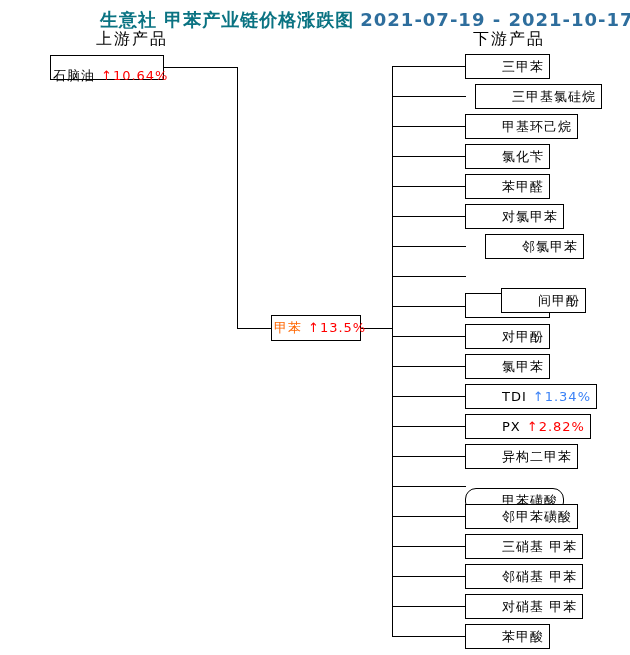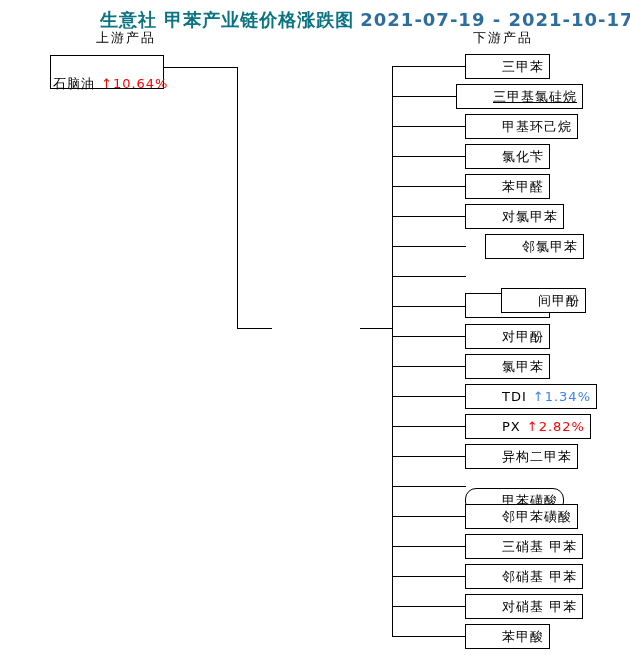--- a/index.html
+++ b/index.html
@@ -3,32 +3,32 @@
 <meta charset="utf-8">
 <style>
   html,body{margin:0;padding:0;background:#ffffff;}
   .canvas{
     position:relative;width:630px;height:655px;background:#ffffff;
     font-family:"DejaVu Sans","Liberation Sans",sans-serif;
     overflow:hidden;
   }
   .title{position:absolute;left:100px;top:8px;font-size:18px;font-weight:bold;letter-spacing:1px;white-space:nowrap;text-align:right;}
   .title .date{font-weight:bold;margin-left:6px;}
-  .sec-label{position:absolute;font-size:13px;color:#000;letter-spacing:2px;white-space:nowrap;}
+  .sec-label{position:absolute;font-size:16px;color:#000;letter-spacing:2px;white-space:nowrap;}
   .upstream-label{left:96px;top:29px;}
   .downstream-label{left:473px;top:29px;}
   .hline{position:absolute;height:0;border-top:1px solid #000;}
   .vline{position:absolute;width:0;border-left:1px solid #000;}
   .node{
     position:absolute;box-sizing:border-box;height:25px;line-height:23px;
     border:1px solid #000;background:#fff;padding:0 5px;
     font-size:13px;color:#000;letter-spacing:1px;white-space:nowrap;
   }
   .node .chg{margin-left:6px;}
-  .up-node{left:50px;top:55px;width:114px;text-align:center;padding:16px 2px;}
+  .up-node{left:50px;top:55px;width:114px;text-align:center;padding:8px 2px;}
   .center-node{left:271px;top:315px;width:90px;height:26px;line-height:24px;text-align:center;padding:0 2px;}
   .ds-node{display:inline-block;padding-left:36px;}
 </style>
 </head>
 <body>
 
 <div class="canvas">
 
   <div class="title">
     <span style="color: rgb(10, 115, 130);">生意社 甲苯产业链价格涨跌图</span><span class="date" style="color: rgb(46, 110, 157);">2021-07-19 - 2021-10-17</span>
@@ -42,32 +42,35 @@
   <div class="hline" style="left:237px;top:328px;width:35px;"></div>
 
   <div class="hline" style="left:360px;top:328px;width:33px;"></div>
 
   <div class="vline" style="left:392px;top:66px;height:571px;"></div>
 
   <div class="node up-node">
     <span>石脑油</span><span class="chg" style="color: rgb(255, 0, 0);">↑10.64%</span>
   </div>
 
+  <div class="node center-node">
+    <span style="color: rgb(255, 102, 0);">甲苯</span><span class="chg" style="color: rgb(255, 0, 0);">↑13.5%</span>
+  </div>
 
   <div id="downstream-rows">
     <div class="ds-row">
       <div class="hline branch" style="left: 392px; top: 66px; width: 74px;"></div>
       <div class="node ds-node" style="left: 465px; top: 54px;">
         <span class="lbl">三甲苯</span>
       </div>
     </div>
 
     <div class="ds-row">
       <div class="hline branch" style="left: 392px; top: 96px; width: 74px;"></div>
-      <div class="node ds-node" style="left: 456px; top: 84px; text-decoration: underline;">
+      <div class="node ds-node" style="left: 475px; top: 84px;">
         <span class="lbl">三甲基氯硅烷</span>
       </div>
     </div>
 
     <div class="ds-row">
       <div class="hline branch" style="left: 392px; top: 126px; width: 74px;"></div>
       <div class="node ds-node" style="left: 465px; top: 114px; text-align: center;">
         <span class="lbl">甲基环己烷</span>
       </div>
     </div>

